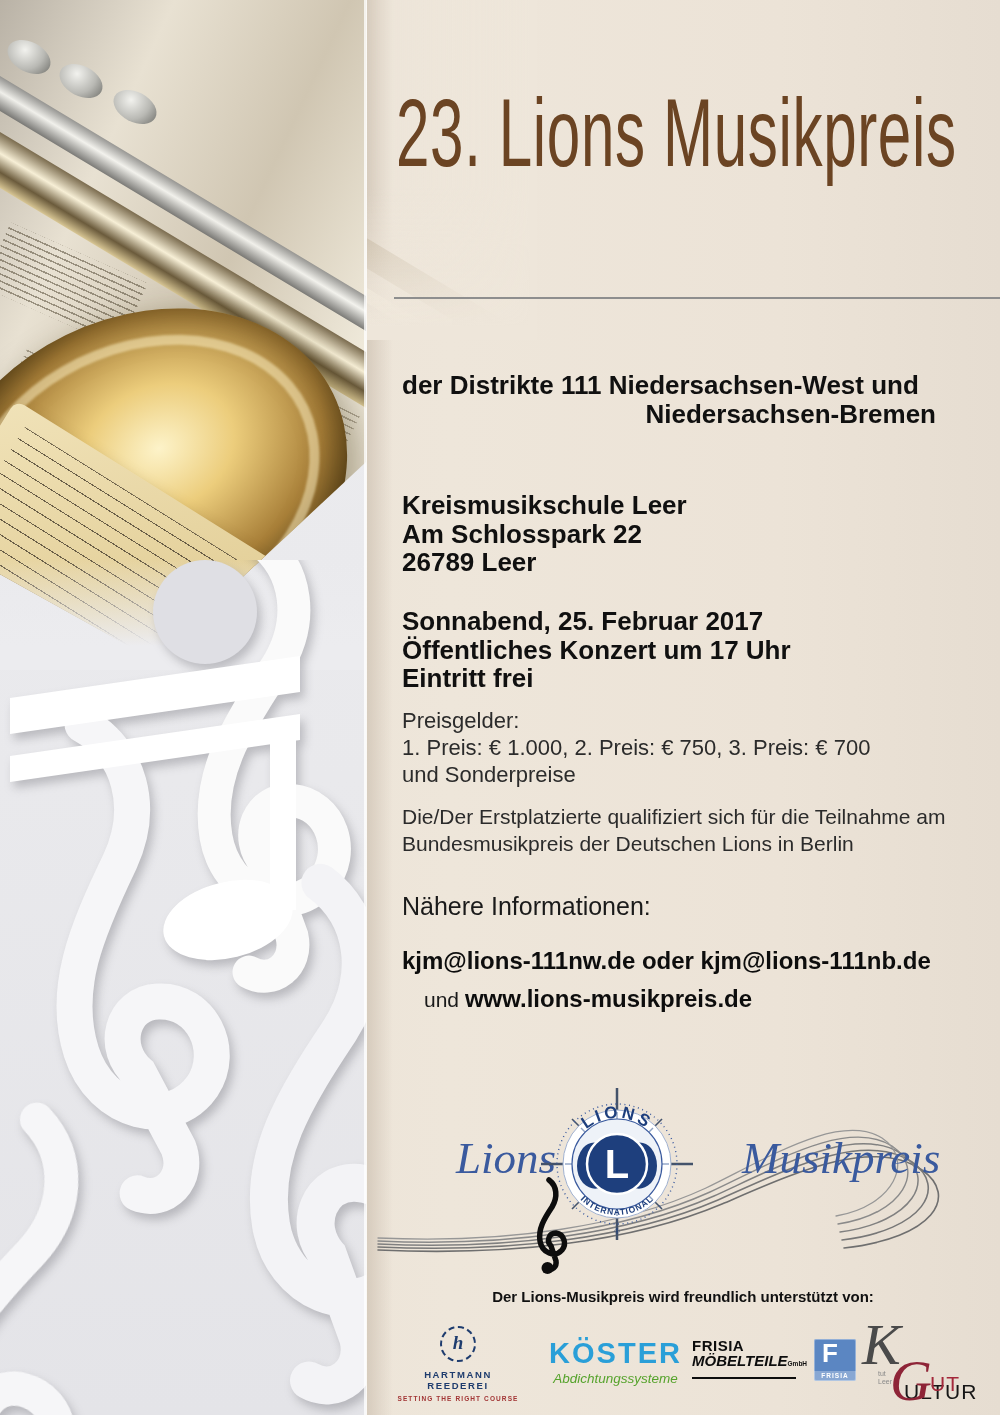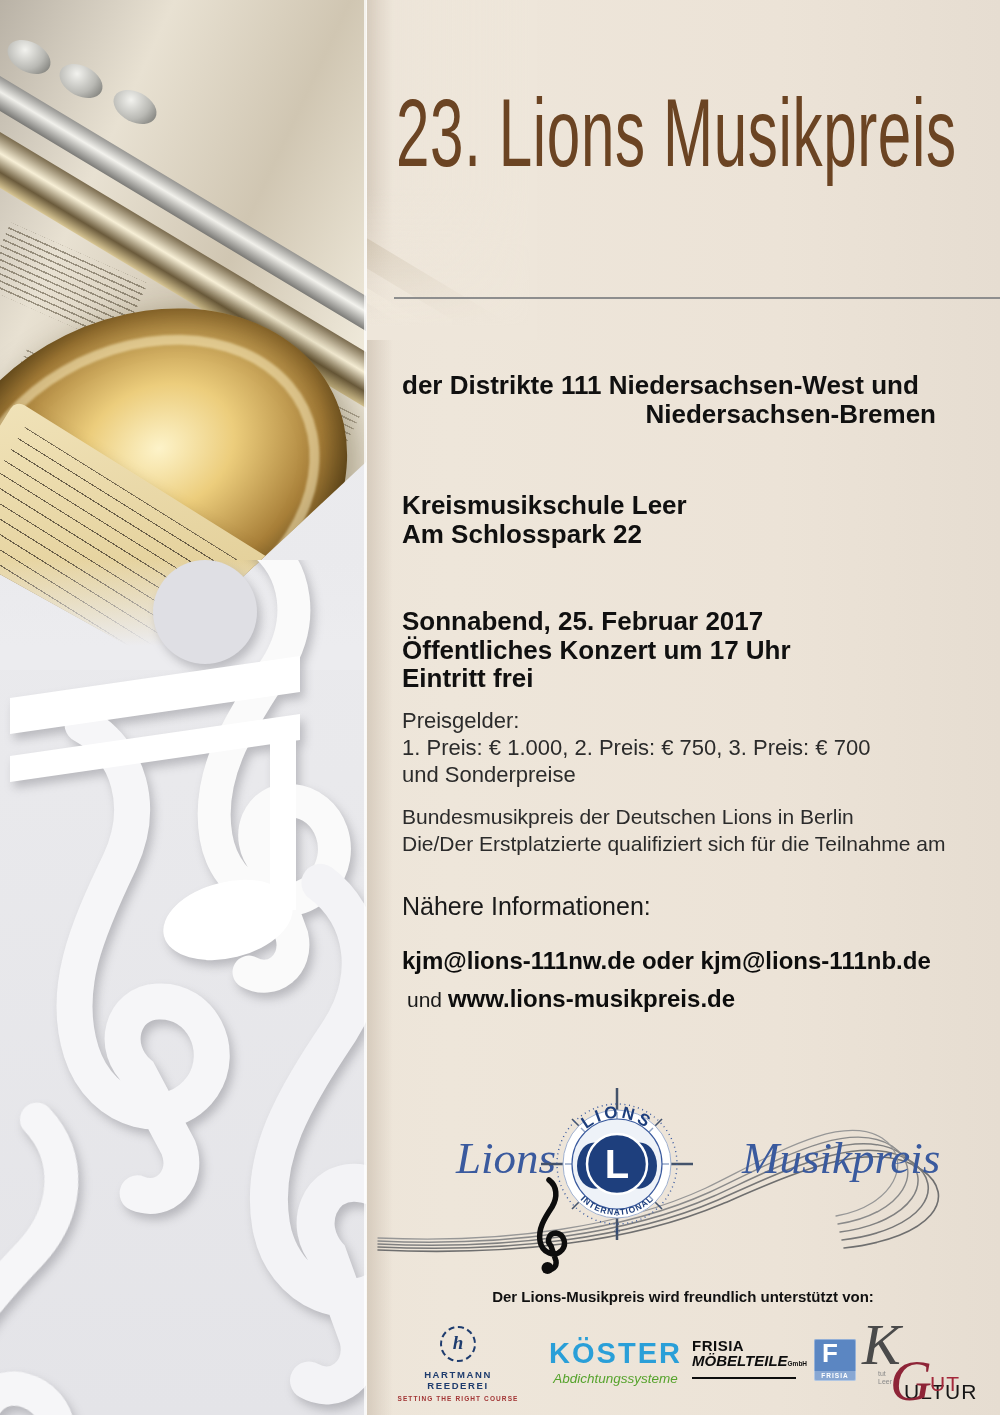--- a/index.html
+++ b/index.html
@@ -68,21 +68,21 @@
   .rule{left:394px;right:0;top:297px;height:2px;background:#8e8e8e;}
   
   .subtitle{left:402px;top:371px;width:534px;font-weight:bold;font-size:26px;line-height:29px;color:#101010;}
   .subtitle .l2{display:block;text-align:right;}
   .venue{left:402px;top:491px;font-weight:bold;font-size:26px;line-height:28.5px;color:#101010;}
   .event{left:402px;top:607px;font-weight:bold;font-size:26px;line-height:28.5px;color:#101010;}
   .prizes{left:402px;top:707px;font-size:22px;line-height:27px;color:#2b2b2b;}
   .qual{left:402px;top:803px;font-size:21px;line-height:27px;color:#2b2b2b;}
   .info-h{left:402px;top:892px;font-size:25px;color:#1a1a1a;text-align:center;}
   .info-e{left:402px;top:947px;font-size:24px;font-weight:bold;color:#0d0d0d;}
-  .info-w{left:407px;top:985px;font-size:21px;color:#1a1a1a;text-align:right;}
+  .info-w{left:424px;top:985px;font-size:21px;color:#1a1a1a;text-align:right;}
   .info-w .site{font-weight:bold;font-size:24px;color:#0d0d0d;}
   
   .swoosh{left:372px;top:1082px;}
   .logo-word{font-family:"Liberation Serif",serif;font-style:italic;color:#3a5a9e;font-size:45px;line-height:1;}
   .lw1{left:456px;top:1136px;}
   .lw2{left:742px;top:1136px;}
   .emblem{left:539px;top:1086px;}
   .clef-black{left:526px;top:1176px;}
   
   .supported{left:366px;right:0;top:1288px;text-align:center;font-size:15px;font-weight:bold;color:#101010;}
@@ -173,37 +173,38 @@
   <div class="abs rule"></div>
 
   <div class="abs subtitle">
     <span>der Distrikte 111 Niedersachsen-West und</span>
     <span class="l2">Niedersachsen-Bremen</span>
   </div>
 
   <div class="abs venue">
     <div>Kreismusikschule Leer</div>
     <div>Am Schlosspark 22</div>
+    <div>26789 Leer</div>
   </div>
 
   <div class="abs event">
     <div>Sonnabend, 25. Februar 2017</div>
     <div>Öffentliches Konzert um 17 Uhr</div>
     <div>Eintritt frei</div>
   </div>
 
   <div class="abs prizes">
     <div>Preisgelder:</div>
     <div>1. Preis: € 1.000, 2. Preis: € 750, 3. Preis: € 700</div>
     <div>und Sonderpreise</div>
   </div>
 
   <div class="abs qual">
+    <div>Die/Der Erstplatzierte qualifiziert sich für die Teilnahme am</div>
     <div>Bundesmusikpreis der Deutschen Lions in Berlin</div>
-    <div>Die/Der Erstplatzierte qualifiziert sich für die Teilnahme am</div>
   </div>
 
   <div class="abs info-h">Nähere Informationen:</div>
   <div class="abs info-e">kjm@lions-111nw.de oder kjm@lions-111nb.de</div>
   <div class="abs info-w">
     <span>und </span><span class="site">www.lions-musikpreis.de</span>
   </div>
 
   <svg class="abs swoosh" width="620" height="195" viewBox="0 0 620 195">
     <g fill="none" stroke-linecap="round">

